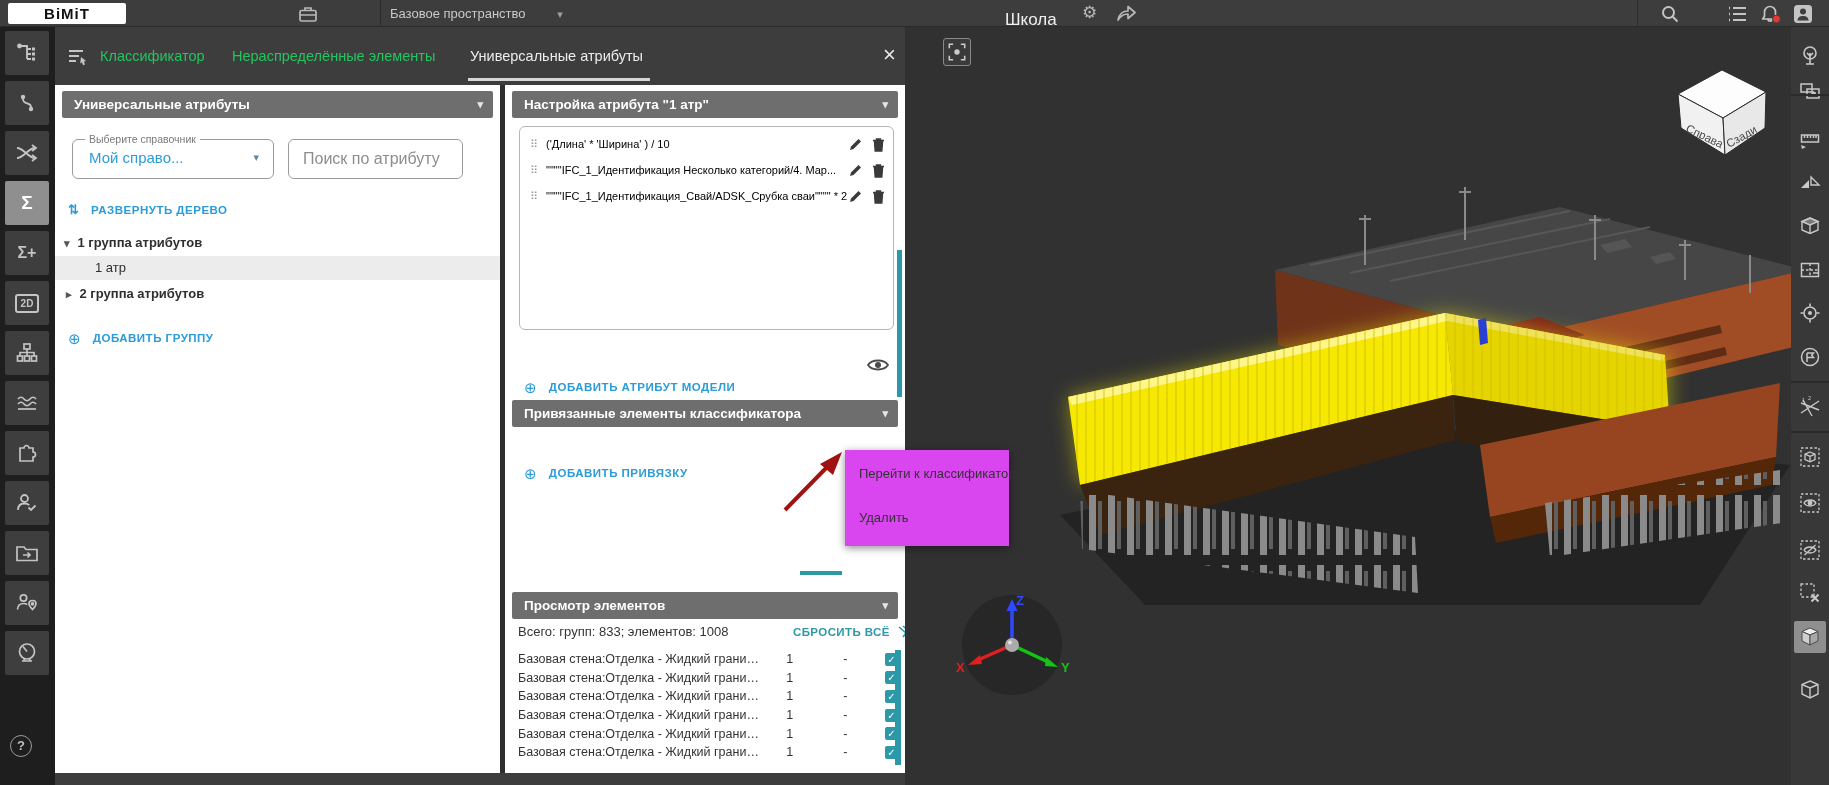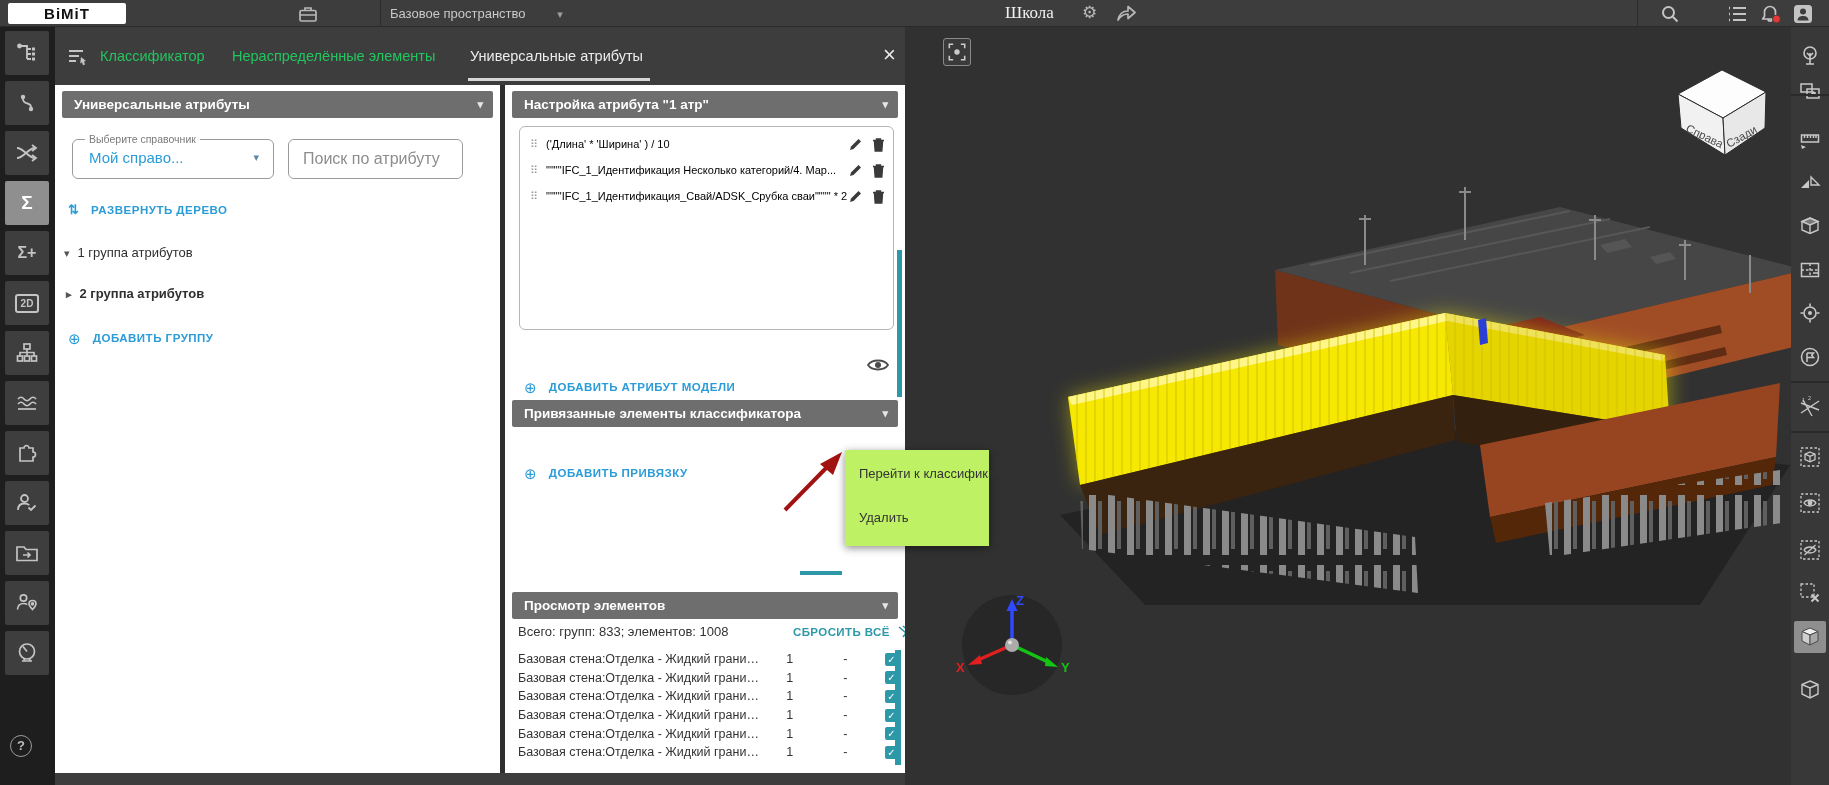--- a/index.html
+++ b/index.html
@@ -5,21 +5,21 @@
   html,body{margin:0;padding:0;background:#1b1b1b;}
   *{box-sizing:border-box;font-family:"Liberation Sans",sans-serif;}
   #app{position:relative;width:1829px;height:785px;background:#2e2e2e;overflow:hidden;}
   .abs{position:absolute;}
   
   .topbar{position:absolute;left:0;top:0;width:1829px;height:27px;background:#3d3d3d;border-bottom:1px solid #2a2a2a;}
   .logo{position:absolute;left:8px;top:3px;width:118px;height:21px;background:#fff;border-radius:2px;color:#111;
         font-weight:bold;font-size:15px;letter-spacing:1px;text-align:center;line-height:21px;}
   .tb-div{position:absolute;top:0;width:1px;height:27px;background:#2c2c2c;}
   .tb-text{position:absolute;top:6px;font-size:13px;color:#c9c9c9;white-space:nowrap;}
-  .tb-title{position:absolute;top:3px;font-size:17px;color:#f0f0f0;white-space:nowrap;font-family:Liberation Serif, serif;}
+  .tb-title{position:absolute;top:10px;font-size:17px;color:#f0f0f0;white-space:nowrap;}
   .tb-ic{position:absolute;top:3px;width:22px;height:22px;color:#b8b8b8;}
   .caret{color:#9e9e9e;font-size:11px;}
   
   .rail{position:absolute;left:0;top:27px;width:55px;height:758px;background:#1e1e1e;}
   .rail-btn{position:absolute;left:5px;width:44px;height:44px;background:#3e3e3e;border-radius:2px;
             display:flex;align-items:center;justify-content:center;color:#c4c4c4;}
   .rail-btn.sel{background:#8f8f8f;color:#fff;}
   .rail-sym{font-size:19px;font-weight:bold;}
   .rail-2d{border:2px solid #c4c4c4;border-radius:3px;font-size:10px;font-weight:bold;padding:2px 4px;text-align:right;}
   
@@ -40,21 +40,21 @@
   input.search{width:100%;height:100%;border:none;outline:none;border-radius:6px;font-size:16px;padding-left:14px;color:#555;}
   input.search::placeholder{color:#8d8d8d;}
   .f-row{display:flex;align-items:center;height:26px;padding:0 8px 0 10px;}
   .f-drag{color:#9a9a9a;font-size:11px;margin-right:8px;}
   .f-text{flex:1;font-size:11px;color:#000000;white-space:nowrap;overflow:hidden;text-overflow:ellipsis;}
   .teal{background:#2d98a8;}
   .el-row{display:flex;align-items:center;height:18.6px;}
   .el-name{width:252px;font-size:12.5px;color:#333;white-space:nowrap;overflow:hidden;text-overflow:ellipsis;padding-left:6px;}
   .el-num{width:56px;text-align:center;font-size:12.5px;color:#333;}
   .el-chk{width:13px;height:13px;background:#2d98a8;border-radius:2px;color:#fff;font-size:10px;line-height:13px;text-align:center;margin-left:12px;}
-  .menu{position:absolute;left:845px;top:450px;width:144px;height:96px;background:#bef264;box-shadow:0 2px 8px rgba(0,0,0,.45);}
+  .menu{position:absolute;left:845px;top:450px;width:164px;height:96px;background:#d946ef;box-shadow:0 2px 8px rgba(0,0,0,.45);}
   .menu-item{position:absolute;left:0;width:100%;height:40px;line-height:40px;padding-left:14px;font-size:13px;color:#333;white-space:nowrap;}
   
   .viewport{position:absolute;left:905px;top:27px;width:924px;height:758px;background:#313131;overflow:hidden;}
   .capture{position:absolute;left:38px;top:11px;width:28px;height:28px;background:#3a3a3a;border:1px solid #8a8a8a;border-radius:3px;
            display:flex;align-items:center;justify-content:center;}
   .rtool{position:absolute;right:0;top:0;width:38px;height:758px;background:#383838;}
   .rt-btn{position:absolute;left:3px;width:32px;height:32px;display:flex;align-items:center;justify-content:center;color:#c8c8c8;}
   .rt-btn.sel{background:#8f8f8f;border-radius:2px;color:#fff;}
   .rt-sep{position:absolute;left:0;width:38px;height:2px;background:#2a2a2a;}
   .kebab{font-size:15px;color:#555;line-height:16px;}
@@ -227,22 +227,25 @@
     </div>
     <div class="outbox" style="left:233px;top:54px;width:175px;height:40px;">
       <input class="search" placeholder="Поиск по атрибуту" style="">
     </div>
 
     <div class="blue-link" style="left:13px;top:117px;">
       <span style="font-size:13px;margin-right:8px;">⇅</span>
       <span>РАЗВЕРНУТЬ ДЕРЕВО</span>
     </div>
 
-    <div class="tree-row" style="top:160px;font-weight:normal;">
+    <div class="tree-row" style="top:150px;font-weight:bold;">
       <span class="caret" style="margin:0 8px 0 9px;color:#555;">▾</span><span>1 группа атрибутов</span>
+    </div>
+    <div class="tree-row" style="top:171px;height:24px;line-height:24px;background:#ececec;">
+      <span style="margin-left:40px;">1 атр</span>
     </div>
     <div class="tree-row" style="top:201px;font-weight:bold;">
       <span class="caret" style="margin:0 8px 0 11px;color:#555;">▸</span><span>2 группа атрибутов</span>
     </div>
 
     <div class="blue-link" style="left:13px;top:245px;">
       <span class="pl">⊕</span>
       <span>ДОБАВИТЬ ГРУППУ</span>
     </div>
   </div>

